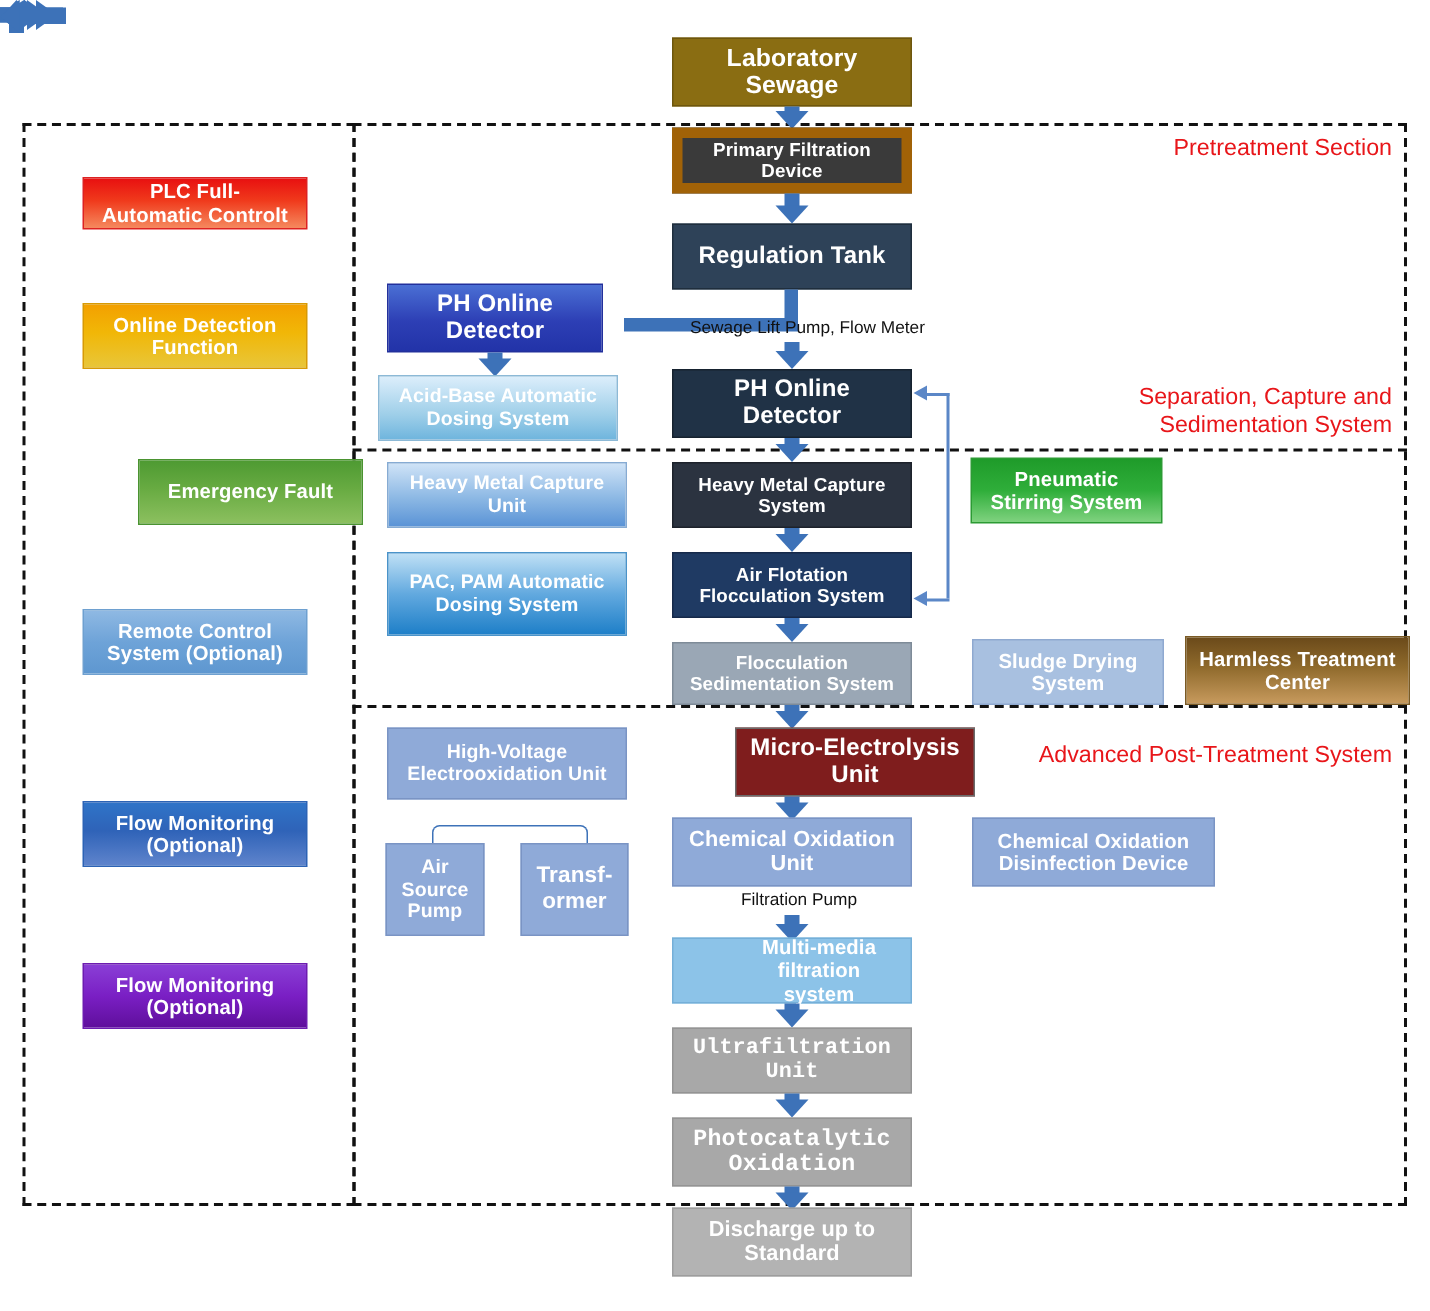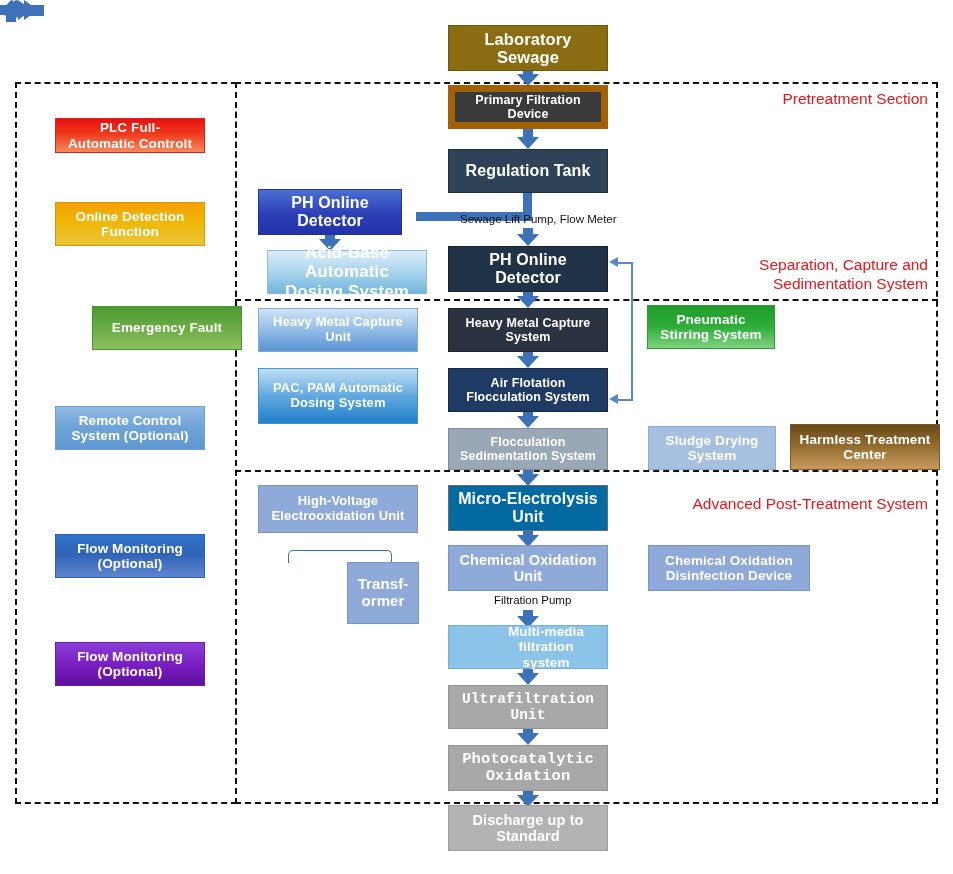--- a/index.html
+++ b/index.html
@@ -28,21 +28,21 @@
               border:1px solid #22309c;}
   .n-lightgrad{background:linear-gradient(to bottom,#dceefb 0%,#9fcfe9 60%,#6fb5dd 100%);
                border:1px solid #8cb9d6;}
   .n-lightgrad2{background:linear-gradient(to bottom,#cfe3f7 0%,#8cb8e4 55%,#5a93d6 100%);
                 border:1px solid #86abd3;}
   .n-bluegrad2{background:linear-gradient(to bottom,#bfe0f5 0%,#62a9df 50%,#1e7fc8 100%);
                border:1px solid #4a93c9;}
   .n-steel   {background:#9aa7b5;border:1px solid #7e8b98;}
   .n-periw   {background:#a8c0e0;border:1px solid #8fa9d0;}
   .n-periw2  {background:#8faad8;border:1px solid #7a94c4;}
-  .n-grey    {background:#0369a1;border:1px solid #6a6a6a;}
+  .n-grey    {background:#7f1d1d;border:1px solid #6a6a6a;margin-left:42px;}
   .n-grey2   {background:#a8a8a8;border:1px solid #949494;font-family:Liberation Mono, monospace;}
   .n-grey3   {background:#b3b3b3;border:1px solid #9d9d9d;}
   .n-skyblue {background:#8cc3e8;border:1px solid #75afd8;padding-left:40px;}
   .n-green   {background:linear-gradient(to bottom,#1f9b2a 0%,#2fae3a 50%,#7fd27f 100%);
               border:1px solid #2c9b34;}
   .n-brown   {background:linear-gradient(to bottom,#6b4a1a 0%,#8f6a2c 45%,#c79a5d 100%);
               border:1px solid #7a5a24;}
 
   
   .s-red   {background:linear-gradient(to bottom,#e81010 0%,#f03a1c 45%,#f5895e 100%);border:1px solid #d22;}
@@ -196,21 +196,21 @@
     <div class="head" style="left:0;top:4px;"></div>
   </div>
 
   <div class="plainlbl" style="left:460px;top:213px;">Sewage Lift Pump, Flow Meter</div>
 
   <div class="adown" style="left:517px;top:228px;width:22px;height:18px;">
     <div class="shaft" style="left:6px;top:0;width:10px;height:7px;"></div>
     <div class="head" style="left:0;top:6px;"></div>
   </div>
 
-  <div class="node n-lightgrad" style="left:267px;top:250px;width:160px;height:44px;font-size:17px;color:#ffffff;justify-content:center;">
+  <div class="node n-lightgrad" style="left:252px;top:250px;width:160px;height:44px;font-size:13px;color:#ffffff;justify-content:center;">
     <div>
       <div>Acid-Base Automatic</div>
       <div>Dosing System</div>
     </div>
   </div>
 
   <div class="aright" style="left:420px;top:264px;width:28px;height:16px;">
     <div class="shaft" style="left:0;top:5px;width:18px;height:6px;"></div>
     <div class="head" style="left:16px;top:0;border-top-width:8px;border-bottom-width:8px;border-left-width:11px;"></div>
   </div>
@@ -348,20 +348,27 @@
     </div>
   </div>
 
   <div class="aup" style="left:329px;top:533px;width:22px;height:22px;">
     <div class="shaft" style="left:6px;top:9px;width:10px;height:13px;"></div>
     <div class="head" style="left:0;top:0;"></div>
   </div>
 
   <div class="bracket" style="left:288px;top:550px;width:104px;height:13px;"></div>
 
+  <div class="node n-periw2" style="left:257px;top:562px;width:66px;height:62px;font-size:13px;">
+    <div>
+      <div>Air</div>
+      <div>Source</div>
+      <div>Pump</div>
+    </div>
+  </div>
 
   <div class="node n-periw2" style="left:347px;top:562px;width:72px;height:62px;font-size:15px;">
     <div>
       <div>Transf-</div>
       <div>ormer</div>
     </div>
   </div>
 
   <div class="adown" style="left:517px;top:531px;width:22px;height:16px;">
     <div class="shaft" style="left:6px;top:0;width:10px;height:6px;"></div>

